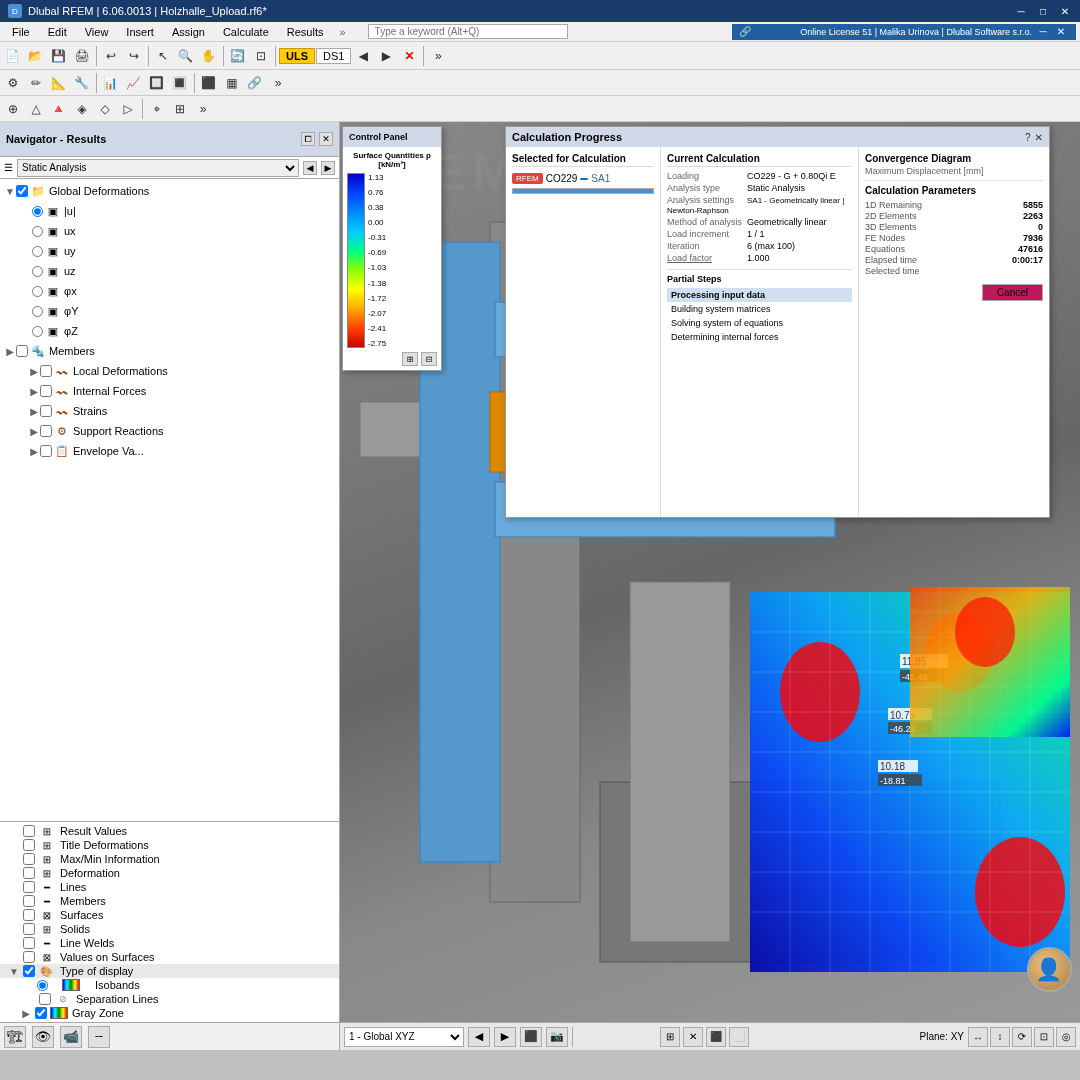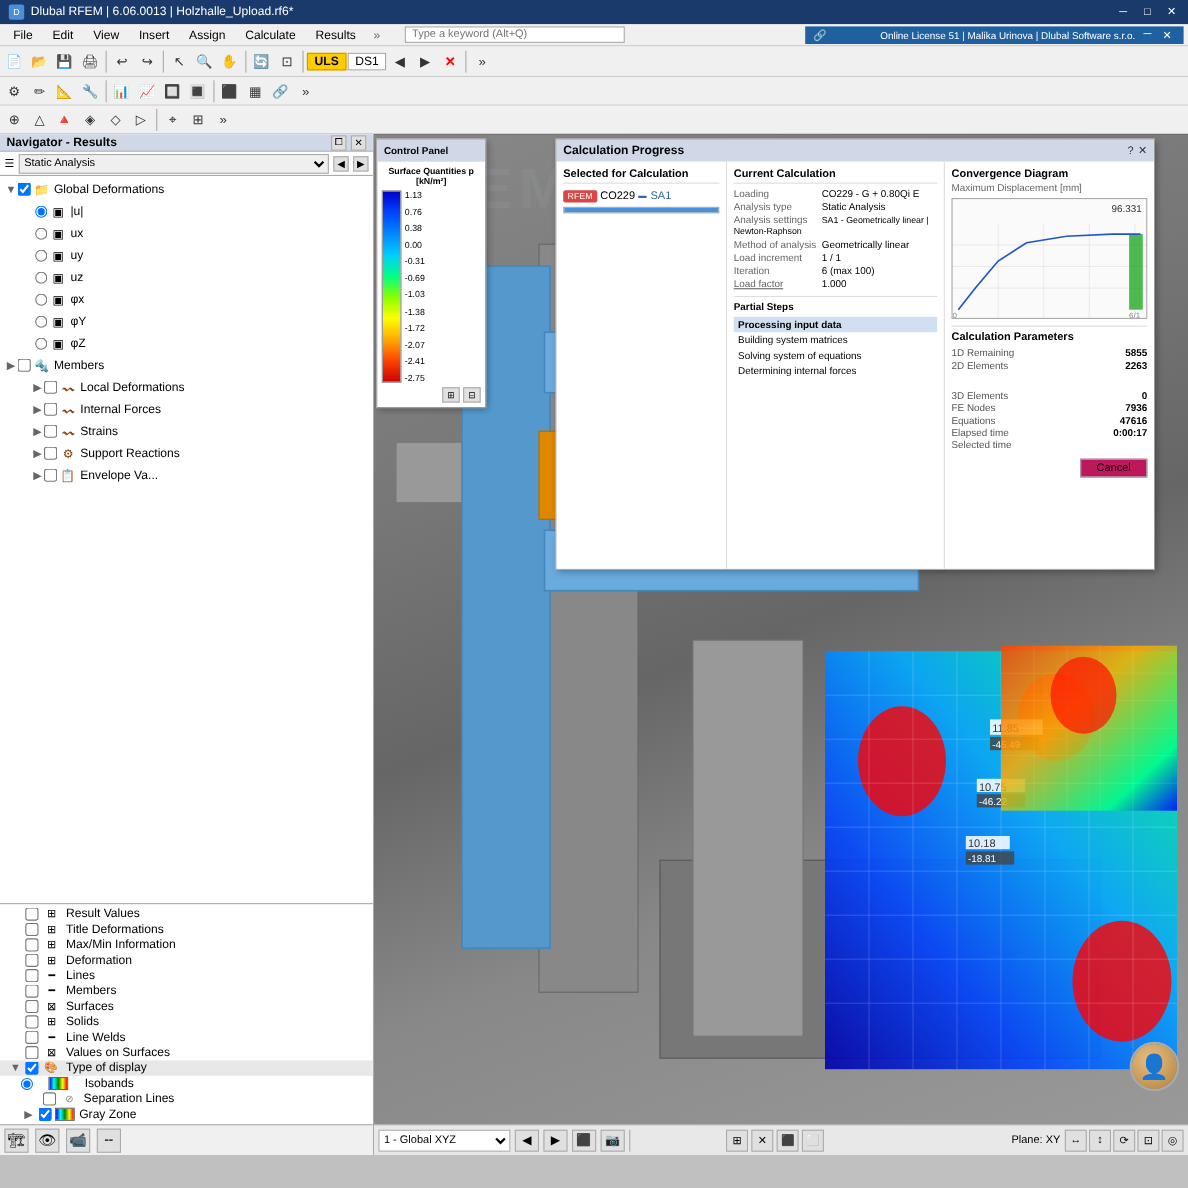--- a/index.html
+++ b/index.html
@@ -22,21 +22,21 @@
     .tb-btn { width: 22px; height: 22px; border: 1px solid transparent; background: transparent; cursor: pointer; display: flex; align-items: center; justify-content: center; font-size: 12px; color: #333; }
     .tb-sep { width: 1px; height: 20px; background: #aaa; margin: 0 2px; }
 
     .toolbar2 { height: 26px; }
 
     
     .main-layout { display: flex; width: 1080px; height: calc(1080px - 22px - 20px - 28px - 26px - 28px - 28px); position: relative; }
 
     
     .left-panel { width: 340px; height: 100%; background: #f5f5f5; border-right: 1px solid #aaa; display: flex; flex-direction: column; overflow: hidden; }
-    .nav-header { height: 16px; background: #d0d8e8; border-bottom: 1px solid #aaa; display: flex; align-items: center; justify-content: space-between; padding: 0 6px; font-weight: bold; font-size: 11px; }
+    .nav-header { height: 35px; background: #d0d8e8; border-bottom: 1px solid #aaa; display: flex; align-items: center; justify-content: space-between; padding: 0 6px; font-weight: bold; font-size: 11px; }
     .nav-header-right { display: flex; gap: 4px; }
     .nav-btn { width: 14px; height: 14px; border: 1px solid #aaa; background: #e0e0e0; cursor: pointer; display: flex; align-items: center; justify-content: center; font-size: 9px; }
 
     .nav-dropdown { height: 22px; background: white; border-bottom: 1px solid #aaa; display: flex; align-items: center; padding: 0 4px; gap: 4px; }
     .nav-dropdown select { font-size: 10px; border: 1px solid #aaa; flex: 1; height: 18px; }
 
     .nav-tree { flex: 1; overflow-y: auto; overflow-x: hidden; padding: 2px 0; background: white; }
     .tree-item { display: flex; align-items: center; padding: 2px 4px; font-size: 11px; cursor: pointer; white-space: nowrap; }
     .tree-toggle { width: 12px; height: 12px; display: inline-flex; align-items: center; justify-content: center; cursor: pointer; font-size: 10px; color: #666; }
     .tree-checkbox { width: 12px; height: 12px; margin-right: 2px; }
@@ -326,21 +326,21 @@
         <span>Values on Surfaces</span>
       </div>
 
       <div class="display-item" style="background:#e8e8e8;">
         <span class="disp-toggle">▼</span>
         <input type="checkbox" class="disp-check" checked="" style="">
         <span class="disp-icon" style="font-size:10px;">🎨</span>
         <span>Type of display</span>
       </div>
 
-      <div class="display-item" style="padding-left:16px;gap:11px;">
+      <div class="display-item" style="padding-left:34px;gap:11px;">
         <input type="radio" class="disp-radio" name="display-type" checked="" style="">
         <span class="disp-icon" style="width:18px; height:12px; background: linear-gradient(to right, blue, cyan, green, yellow, red); border:1px solid #666;"></span>
         <span>Isobands</span>
       </div>
 
       <div class="display-item" style="padding-left:36px;">
         <input type="checkbox" class="disp-check" style="">
         <span class="disp-icon" style="font-size:9px; color:#888;">⊘</span>
         <span>Separation Lines</span>
       </div>
@@ -522,47 +522,27 @@
               <div class="step-item active">Processing input data</div>
               <div class="step-item">Building system matrices</div>
               <div class="step-item">Solving system of equations</div>
               <div class="step-item">Determining internal forces</div>
             </div>
 
             <div style="width:190px; padding:6px; font-size:9px; overflow:hidden;">
               <div style="font-size:10px; font-weight:bold; margin-bottom:2px;">Convergence Diagram</div>
               <div style="font-size:9px; color:#666; margin-bottom:4px;">Maximum Displacement [mm]</div>
 
-              <div style="width:100%; height:110px; border:1px solid #aaa; background:#fafafa; position:relative; margin-bottom:6px;">
-                <div style="position:absolute; top:4px; right:4px; font-size:9px; color:#333;">96.331</div>
-                <svg style="width:100%; height:80%; position:absolute; bottom:0;" viewBox="0 0 170 88" preserveAspectRatio="none">
-
-                  <line x1="0" y1="20" x2="170" y2="20" stroke="#ddd" stroke-width="0.5"></line>
-                  <line x1="0" y1="40" x2="170" y2="40" stroke="#ddd" stroke-width="0.5"></line>
-                  <line x1="0" y1="60" x2="170" y2="60" stroke="#ddd" stroke-width="0.5"></line>
-                  <line x1="40" y1="0" x2="40" y2="88" stroke="#ddd" stroke-width="0.5"></line>
-                  <line x1="80" y1="0" x2="80" y2="88" stroke="#ddd" stroke-width="0.5"></line>
-                  <line x1="120" y1="0" x2="120" y2="88" stroke="#ddd" stroke-width="0.5"></line>
-                  <line x1="160" y1="0" x2="160" y2="88" stroke="#ddd" stroke-width="0.5"></line>
-
-                  <rect x="155" y="10" width="12" height="70" fill="#22aa22" opacity="0.8"></rect>
-
-                  <polyline points="5,80 20,60 40,35 65,18 100,12 140,10 165,10" fill="none" stroke="#2255cc" stroke-width="1.5"></polyline>
-
-                  <text x="0" y="88" font-size="7" fill="#888">0</text>
-                  <text x="155" y="88" font-size="7" fill="#888">6/1</text>
-                </svg>
-              </div>
 
               <div style="font-size:10px; font-weight:bold; margin-bottom:4px; border-top:1px solid #ddd; padding-top:4px;">Calculation Parameters</div>
               <div style="display:flex; justify-content:space-between; margin-bottom:1px;">
                 <span style="color:#555;">1D Remaining</span>
                 <span style="font-weight:bold;">5855</span>
               </div>
-              <div style="display:flex; justify-content:space-between; margin-bottom:18px;">
+              <div style="display:flex; justify-content:space-between; margin-bottom:1px;">
                 <span style="color:#555;">2D Elements</span>
                 <span style="font-weight:bold;">2263</span>
               </div>
               <div style="display:flex; justify-content:space-between; margin-bottom:1px;">
                 <span style="color:#555;">3D Elements</span>
                 <span style="font-weight:bold;">0</span>
               </div>
               <div style="display:flex; justify-content:space-between; margin-bottom:1px;">
                 <span style="color:#555;">FE Nodes</span>
                 <span style="font-weight:bold;">7936</span>

